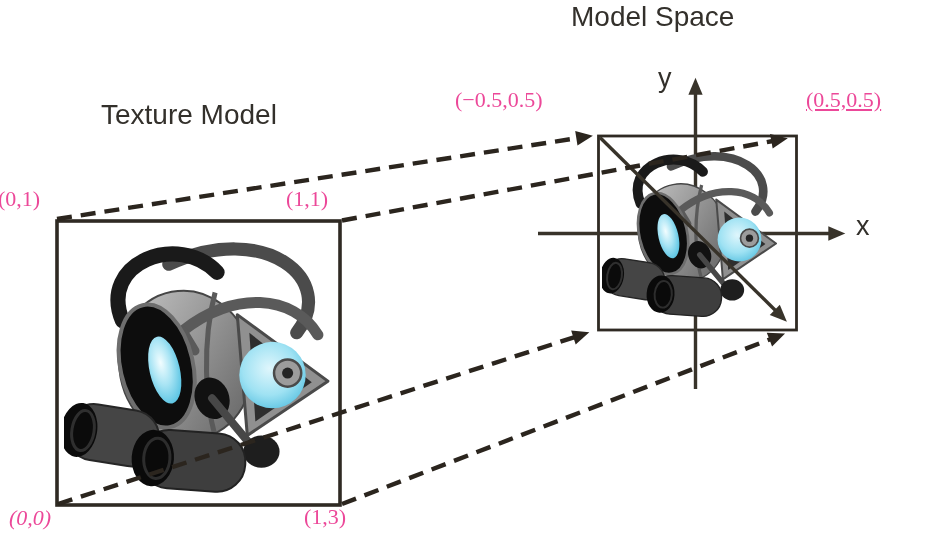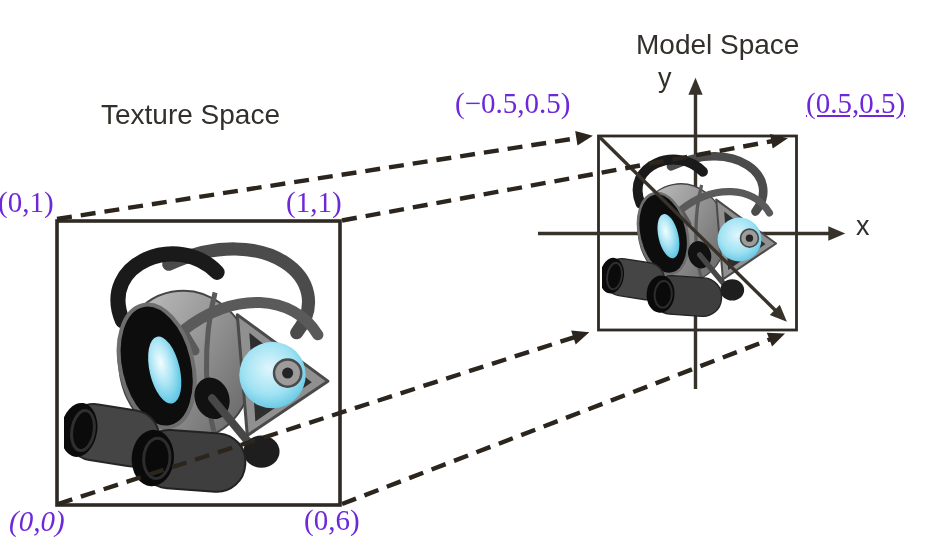--- a/index.html
+++ b/index.html
@@ -7,30 +7,30 @@
     position:relative;
     width:946px;height:542px;
     background:#ffffff;
     overflow:hidden;
     font-family:"Liberation Sans","DejaVu Sans",sans-serif;
   }
   #diagram-svg{position:absolute;left:0;top:0;width:946px;height:542px;}
   .lbl{position:absolute;white-space:nowrap;line-height:1;user-select:none;}
   .lbl-serif{
     font-family:"Liberation Serif","DejaVu Serif",serif;
-    font-size:29px;color:#6d28d9;
+    font-size:22px;color:#ec4899;
   }
   .lbl-sans{
     font-family:"Liberation Sans","DejaVu Sans",sans-serif;
     font-size:28px;color:#33302b;
   }
   .lbl-axis{font-size:27px;}
   
   .pos-texture-title{left:101px;top:101px;}
-  .pos-model-title{left:636px;top:3px;margin-top:28px;}
+  .pos-model-title{left:571px;top:3px;}
   .pos-t-tl{left:-2px;top:188px;}
   .pos-t-tr{left:286px;top:188px;}
   .pos-t-bl{left:9px;top:507px;font-style:italic;}
   .pos-t-br{left:304px;top:506px;}
   .pos-m-tl{left:455px;top:89px;}
   .pos-m-tr{left:806px;top:89px;text-decoration:underline;}
   .pos-m-bl{left:410px;top:298px;}
   .pos-m-br{left:803px;top:300px;}
   .pos-y{left:658px;top:65px;}
   .pos-x{left:856px;top:213px;}
@@ -114,27 +114,27 @@
     <use href="#robot" x="602" y="145" width="182" height="173"></use>
 
     <line x1="600" y1="137.5" x2="776" y2="311" stroke="#38332a" stroke-width="3.4" marker-end="url(#mAxis)"></line>
 
     <line x1="57" y1="219" x2="578" y2="138" stroke="#2b251e" stroke-width="4.4" stroke-dasharray="15 9" marker-end="url(#mDash)"></line>
     <line x1="342" y1="220.5" x2="773" y2="141" stroke="#2b251e" stroke-width="4.4" stroke-dasharray="15 9" marker-end="url(#mDash)"></line>
     <line x1="58" y1="504" x2="575" y2="337" stroke="#2b251e" stroke-width="4.4" stroke-dasharray="15 9" marker-end="url(#mDash)"></line>
     <line x1="342" y1="504" x2="771" y2="339" stroke="#2b251e" stroke-width="4.4" stroke-dasharray="15 9" marker-end="url(#mDash)"></line>
   </svg>
 
-  <div class="lbl lbl-sans pos-texture-title">Texture Space</div>
+  <div class="lbl lbl-sans pos-texture-title">Texture Model</div>
   <div class="lbl lbl-sans pos-model-title">Model Space</div>
 
   <div class="lbl lbl-serif pos-t-tl">(0,1)</div>
   <div class="lbl lbl-serif pos-t-tr">(1,1)</div>
   <div class="lbl lbl-serif pos-t-bl">(0,0)</div>
-  <div class="lbl lbl-serif pos-t-br">(0,6)</div>
+  <div class="lbl lbl-serif pos-t-br">(1,3)</div>
 
   <div class="lbl lbl-serif pos-m-tl">(−0.5,0.5)</div>
   <div class="lbl lbl-serif pos-m-tr">(0.5,0.5)</div>
 
   <div class="lbl lbl-sans lbl-axis pos-y">y</div>
   <div class="lbl lbl-sans lbl-axis pos-x">x</div>
 
 </div>
 
 </body></html>

